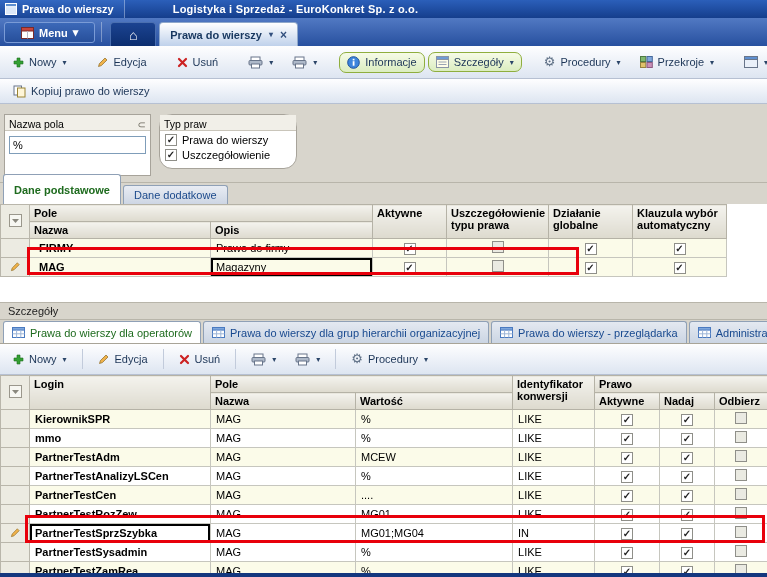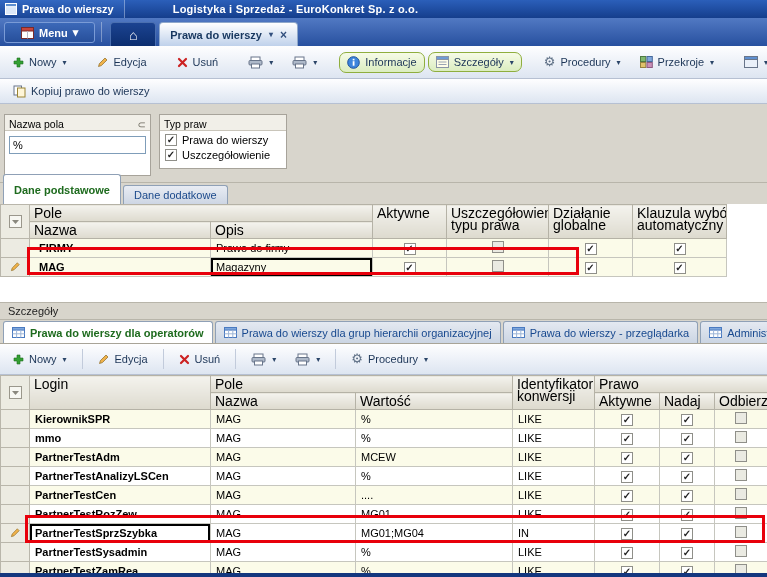--- a/index.html
+++ b/index.html
@@ -42,21 +42,21 @@
   .tbtn.hl { background:linear-gradient(180deg,#F6FBE7,#DBEDC0); border-color:#8FAE3E;border-radius:7px; }
   .tbtn .arr { font-size:8px; color:#2B4568; margin-left:1px; }
   .sep { width:1px; height:20px; background:#C2CBDB; margin:0 4px; }
   .gear-glyph { font-size:13px; color:#5F7086; line-height:12px; }
 
   
   .filterpanel { height:79px; background:#D8D5CC; border-bottom:1px solid #B8B5AA;
     display:flex; gap:8px; align-items:flex-start; padding:10px 0 0 4px; }
   .groupbox { background:#fff; border:1px solid #A7A39A; }
   .gb-nazwa { width:147px; height:62px; }
-  .gb-typ { width:128px; height:55px; }
+  .gb-typ { width:138px; height:55px;border-radius:13px; }
   .gb-head { height:16px; display:flex; justify-content:space-between; align-items:flex-end;
     padding:0 4px; border-bottom:1px solid #C9C5BA; background:#F1EFE8; font-size:10.5px; }
   .sortglyph { color:#6E6A5F; font-size:10px; }
   .filter-input { display:block; width:137px; height:18px; margin:5px 4px 0 4px; padding:0 3px;
     border:1px solid #7F9DB9; font-family:inherit; font-size:11px; }
   .opt { display:flex; align-items:center; gap:5px; padding:3px 5px 0 5px; }
 
   
   .cb { display:inline-block; width:12px; height:12px; border:1px solid #8F8F89; background:#fff;
     font-size:10px; line-height:10px; text-align:center; color:#222; font-weight:bold; }
@@ -67,21 +67,21 @@
   .tab { height:19px; display:flex; align-items:center; padding:0 10px; border:1px solid #8FA0B6; border-bottom:none;
     border-radius:3px 3px 0 0; background:linear-gradient(180deg,#E8ECF3,#CDD6E4); color:#1C4A8C; }
   .tab.active { height:30px; background:#fff; color:#1E6B1E; font-weight:bold; }
 
   
   .t1wrap { height:98px; background:#fff; }
   .t2wrap { height:173px; background:#fff;border-radius:24px; }
   table.grid { border-collapse:collapse; table-layout:fixed; }
   .grid th, .grid td { border:1px solid #C6C6BE; overflow:hidden; white-space:nowrap; }
   .grid thead th { background:linear-gradient(180deg,#F4F3EE,#DDDACE); border-color:#B5B2A6;
-    font-weight:normal; font-size:14px; text-align:left; padding:2px 4px; line-height:12px; vertical-align:middle; }
+    font-weight:bold; font-size:11px; text-align:left; padding:2px 4px; line-height:12px; vertical-align:middle; }
   .grid thead th.vt { vertical-align:top; }
   .grid thead .l2 { display:block; }
   .grid thead tr { height:15px; }
   .grid tbody tr { height:19px; }
   .grid tbody td { padding:0 5px; background:#fff; }
   .grid td.gutter, .grid th.gutter { background:#ECEBE2; border-color:#B9B6AB; text-align:center; padding:0; }
   .grid tr.cream td { background:#FBFBE9; }
   .grid tr.cream td.gutter { background:#ECEBE2; }
   .grid td.bold { font-weight:bold; }
   .grid td.ck { text-align:center; }
@@ -89,21 +89,21 @@
   .grid td.indent { padding-left:9px; }
 
   
   .szbar { height:18px; background:#D8D5CC; border-top:1px solid #B8B5AA; border-bottom:1px solid #B8B5AA;
     display:flex; align-items:center; padding-left:8px; color:#222; }
   .detailtabs { height:24px; background:#D8D5CC; display:flex; align-items:flex-end; gap:2px;
     padding-left:3px; overflow:hidden; border-bottom:1px solid #A8A498; }
   .dtab { height:22px; display:flex; align-items:center; gap:5px; padding:0 8px; border:1px solid #8FA0B6;
     border-bottom:none; border-radius:3px 3px 0 0; background:linear-gradient(180deg,#E4E9F1,#CBD5E3);
     color:#18498F; flex-shrink:0; }
-  .dtab.active { background:#fff; color:#1E6B1E; font-weight:bold; }
+  .dtab.active { background:#fff; color:#1E6B1E; font-weight:normal; }
 
   
   .anno { position:absolute; border:3px solid #E8000B; pointer-events:none; }
   .anno1 { left:27px; top:247px; width:552px; height:28px; }
   .anno2 { left:25px; top:515px; width:740px; height:28px; }
   .bottom-strip { position:absolute; left:0; right:0; bottom:0; height:4px; background:#14377E; }
 </style>
 </head>
 <body>
 

